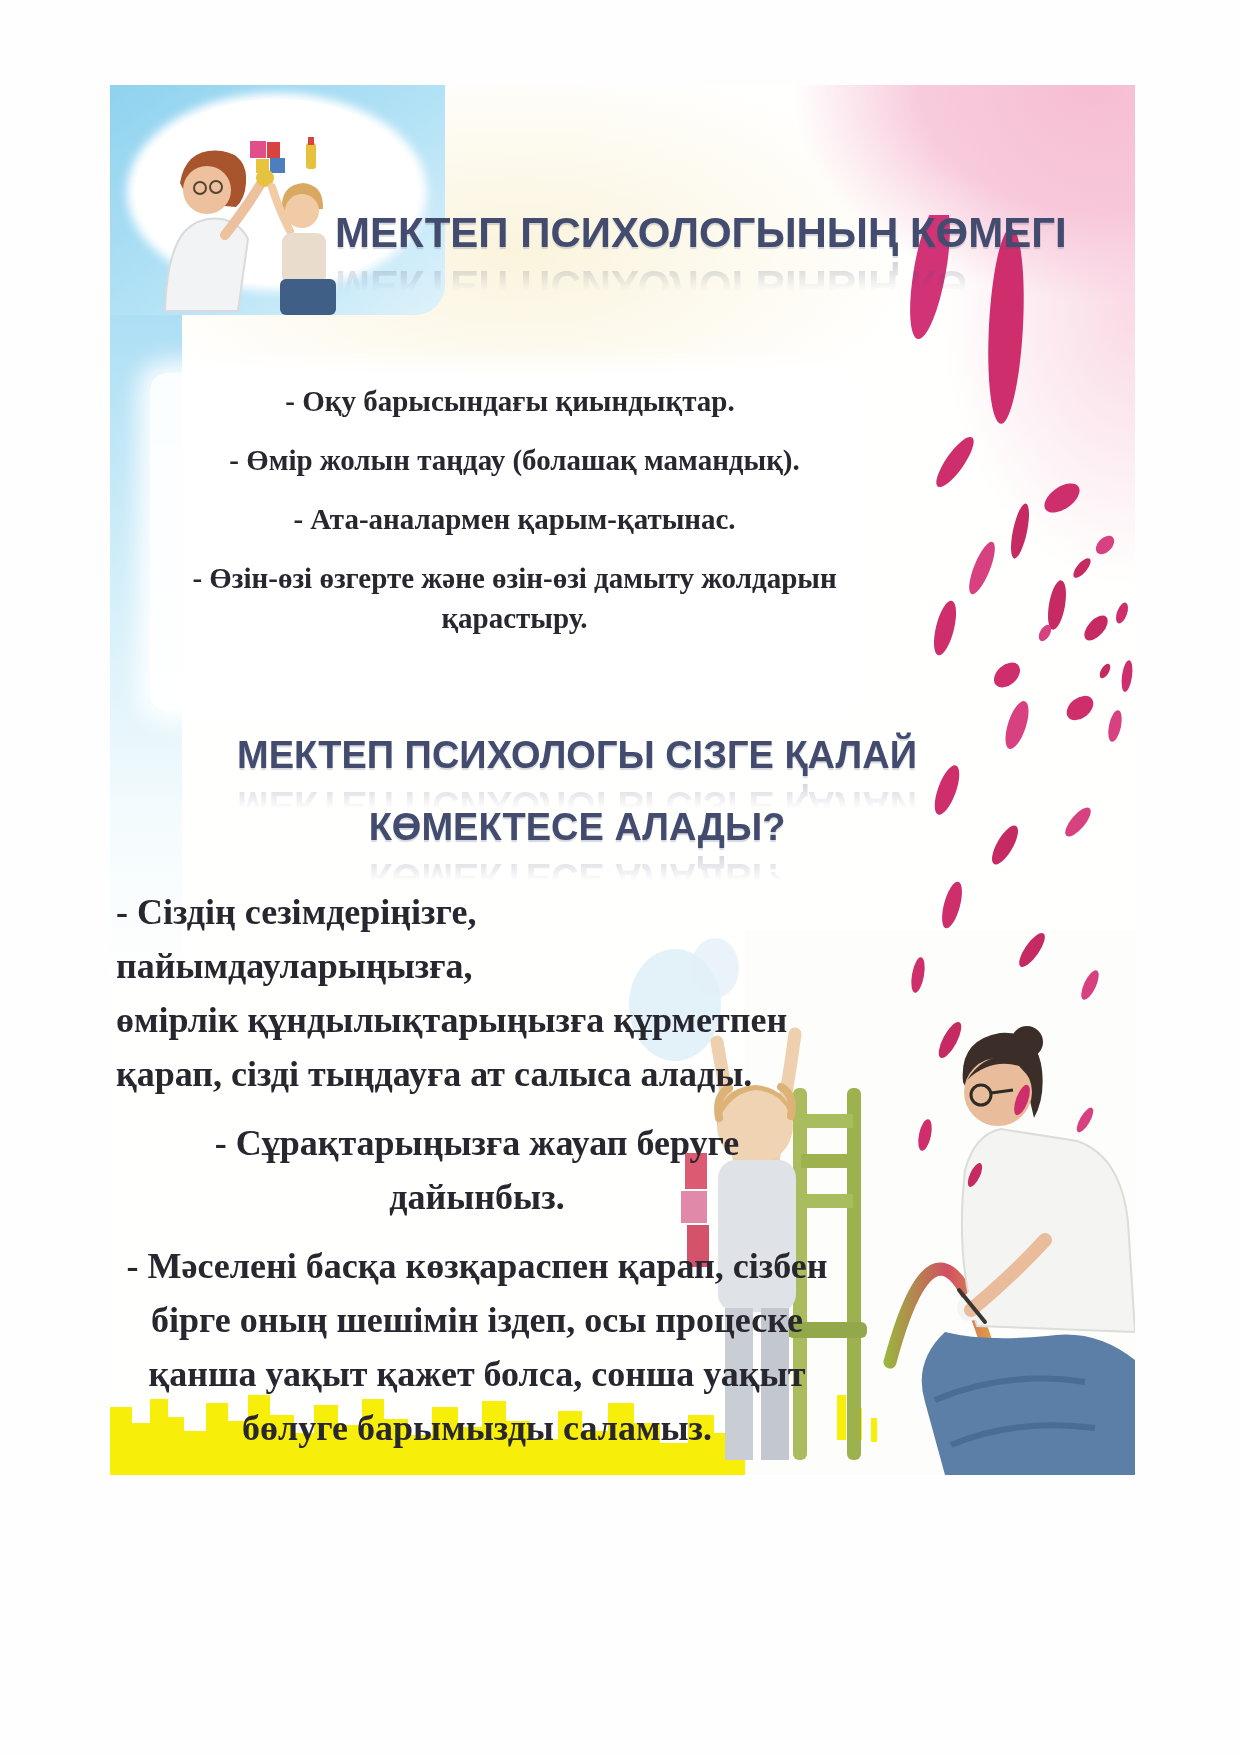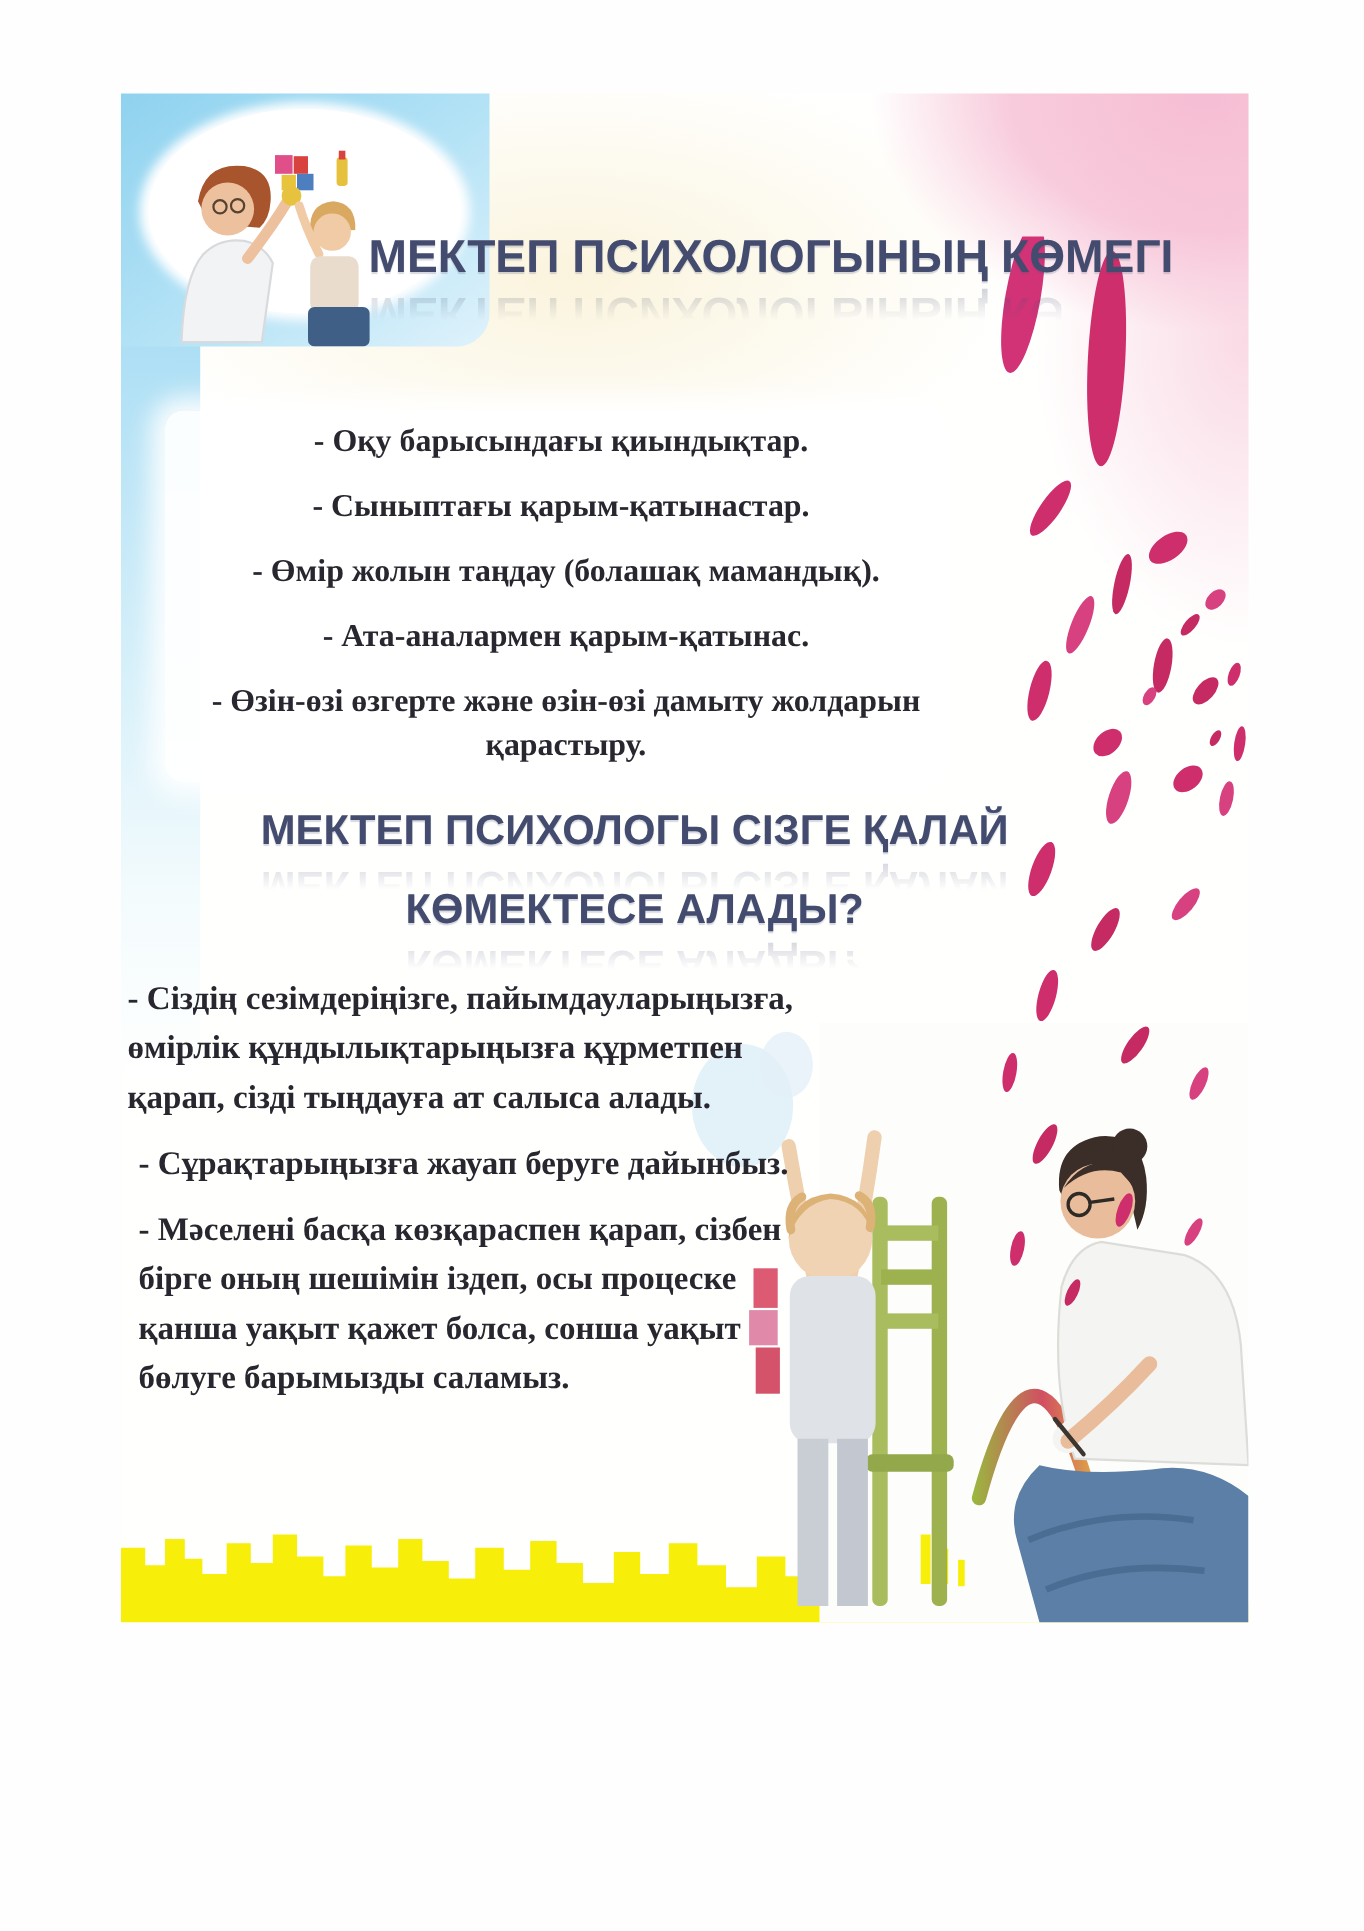--- a/index.html
+++ b/index.html
@@ -55,24 +55,24 @@
   }
   .bullets {
     position:absolute; left:48px; top:296px; width:704px; z-index:5;
     font-size:29px; font-weight:bold; line-height:1.38; color:#28262e;
   }
   .bullets p { margin:0 0 19px 0; white-space:pre-line;text-align:center; }
   .bullets p.indent { padding-left:9px; }
 
   .paras {
     position:absolute; left:6px; top:800px; width:712px; z-index:5;
-    font-size:30px; font-weight:bold; line-height:1.5; color:#28262e;
+    font-size:36px; font-weight:bold; line-height:1.5; color:#28262e;
   }
   .paras p { margin:0 0 15px 0; white-space:pre-line; }
-  .paras p.indent { padding-left:10px; }
+  .paras p.indent { padding-left:10px;text-align:center; }
 
   .petals      { position:absolute; left:770px; top:130px; z-index:3; }
   .yellow-band { position:absolute; left:0; top:1302px; z-index:1; }
   .bottom-photo{ position:absolute; left:505px; top:845px; z-index:2; }
 </style>
 </head>
 <body>
 
 <div class="page">
   <div class="flyer">
@@ -111,21 +111,20 @@
         <rect x="170" y="194" width="56" height="36" rx="6" fill="#3f5f86"></rect>
       </svg>
     </div>
 
     <div class="headline title-main">МЕКТЕП ПСИХОЛОГЫНЫҢ КӨМЕГІ</div>
     <div class="headline title-mirror mirror" aria-hidden="true">МЕКТЕП ПСИХОЛОГЫНЫҢ КӨМЕГІ</div>
 
     <div class="bullets-box"></div>
     <div class="bullets">
       <p>- Оқу барысындағы қиындықтар.</p>
-      <p>- Сыныптағы қарым-қатынастар.</p>
       <p class="indent">- Өмір жолын таңдау (болашақ мамандық).</p>
       <p class="indent">- Ата-аналармен қарым-қатынас.</p>
       <p class="indent">- Өзін-өзі өзгерте және өзін-өзі дамыту жолдарын
 қарастыру.</p>
     </div>
 
     <div class="headline h2-line h2l1">МЕКТЕП ПСИХОЛОГЫ СІЗГЕ ҚАЛАЙ</div>
     <div class="headline h2-line h2l1m mirror" aria-hidden="true">МЕКТЕП ПСИХОЛОГЫ СІЗГЕ ҚАЛАЙ</div>
     <div class="headline h2-line h2l2">КӨМЕКТЕСЕ АЛАДЫ?</div>
     <div class="headline h2-line h2l2m mirror" aria-hidden="true">КӨМЕКТЕСЕ АЛАДЫ?</div>

